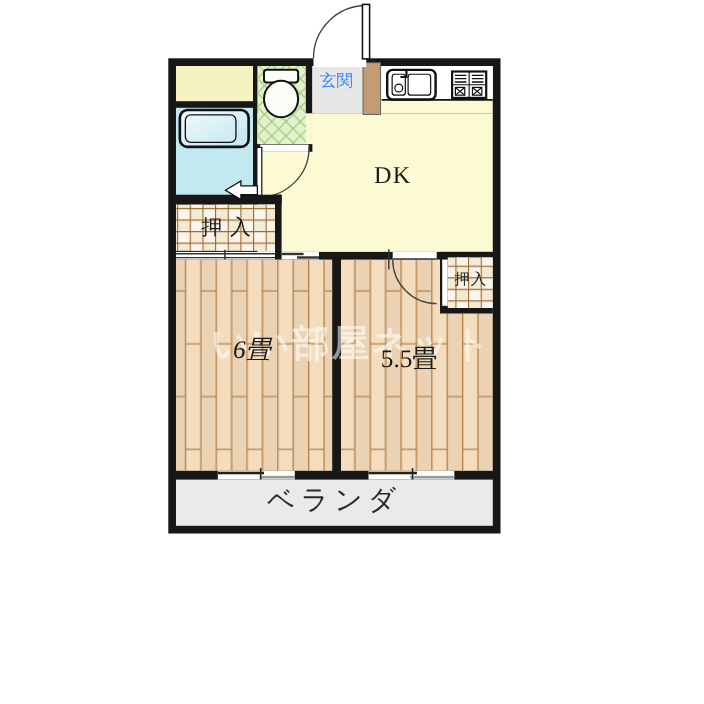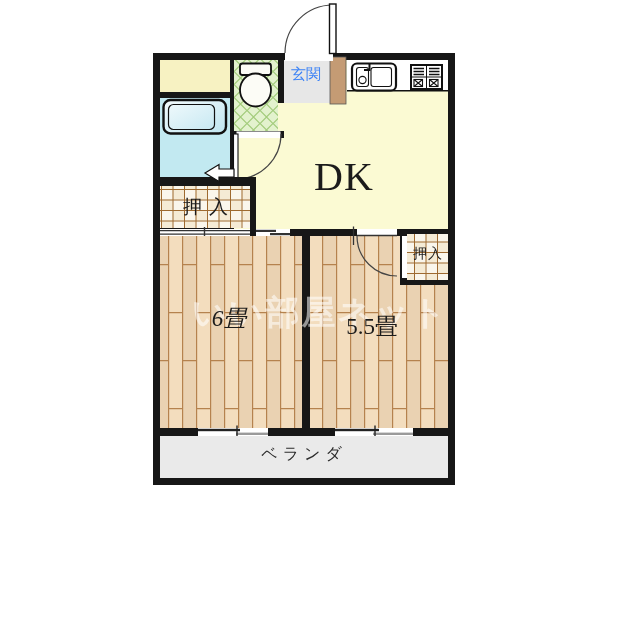--- a/index.html
+++ b/index.html
@@ -1,26 +1,26 @@
 <!DOCTYPE html>
 <html><head>
 <meta charset="utf-8">
 <style>
   html,body{margin:0;padding:0;background:#ffffff;}
   .canvas{position:relative;width:640px;height:640px;background:#ffffff;overflow:hidden;
           font-family:"Liberation Serif","DejaVu Serif",serif;}
   .plan-svg{position:absolute;left:0;top:0;width:640px;height:640px;z-index:1;}
   .lbl{position:absolute;transform:translate(-50%,-50%);white-space:nowrap;color:#1b1b1b;z-index:3;}
-  .lbl-dk{left:344px;top:159px;font-size:40px;letter-spacing:1px;margin-top:17px;}
+  .lbl-dk{left:357px;top:159px;font-size:22px;letter-spacing:1px;}
   .lbl-genkan{left:306px;top:74px;font-size:15px;color:#3b82f6;}
   .lbl-room6{left:229px;top:318px;font-size:23px;font-style:italic;}
   .lbl-room55{left:372px;top:326px;font-size:23px;text-align:center;}
   .lbl-oshiire-l{left:209px;top:207px;font-size:19px;letter-spacing:7px;}
   .lbl-oshiire-r{left:428px;top:254px;font-size:14px;letter-spacing:1px;}
-  .lbl-veranda{left:304px;top:454px;font-size:16px;letter-spacing:5px;color:#2b2b2b;}
+  .lbl-veranda{left:304px;top:454px;font-size:25px;letter-spacing:5px;color:#2b2b2b;}
   .watermark{left:320px;top:313px;font-size:34px;font-weight:bold;z-index:2;
              font-family:"Liberation Sans","DejaVu Sans",sans-serif;
              color:rgba(255,255,255,0.55);letter-spacing:2px;text-align:center;}
 </style>
 </head>
 <body>
 
 <div class="canvas">
 
   <svg class="plan-svg" viewBox="0 0 640 640">

